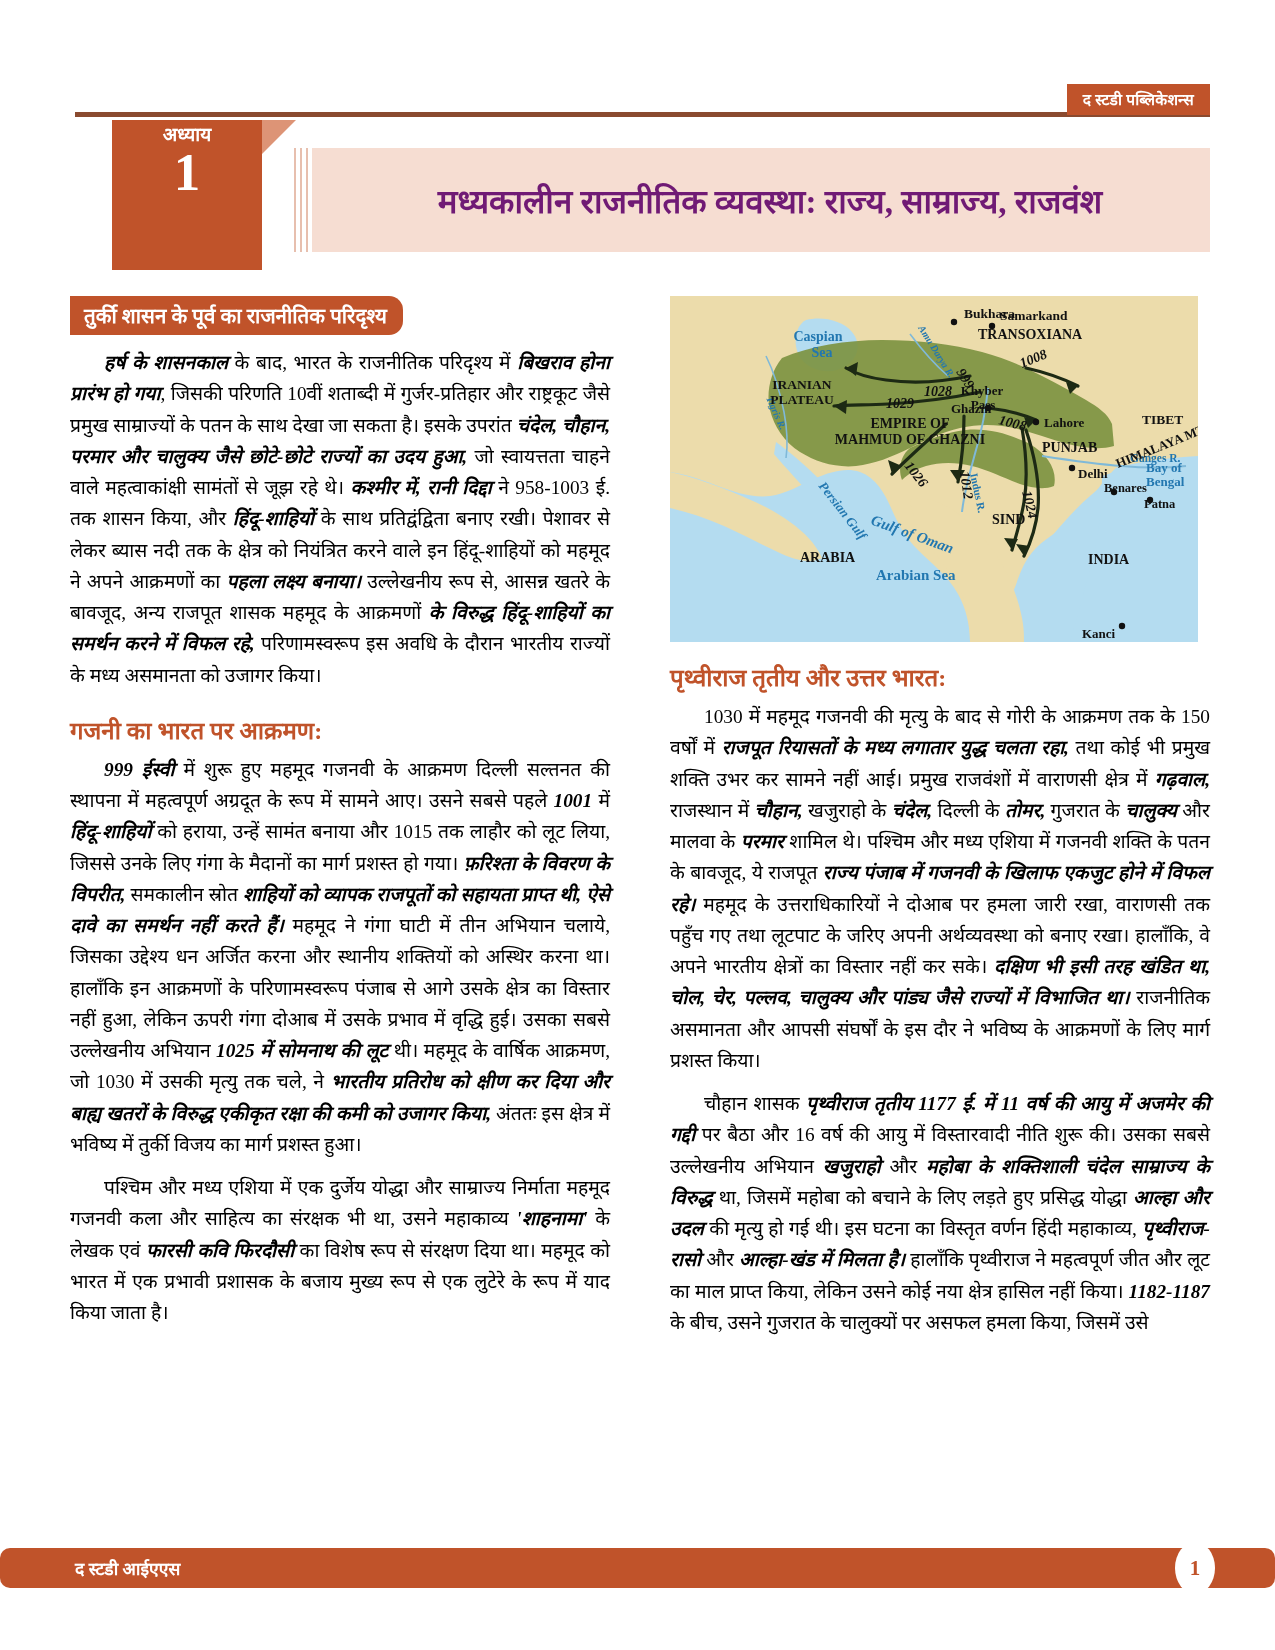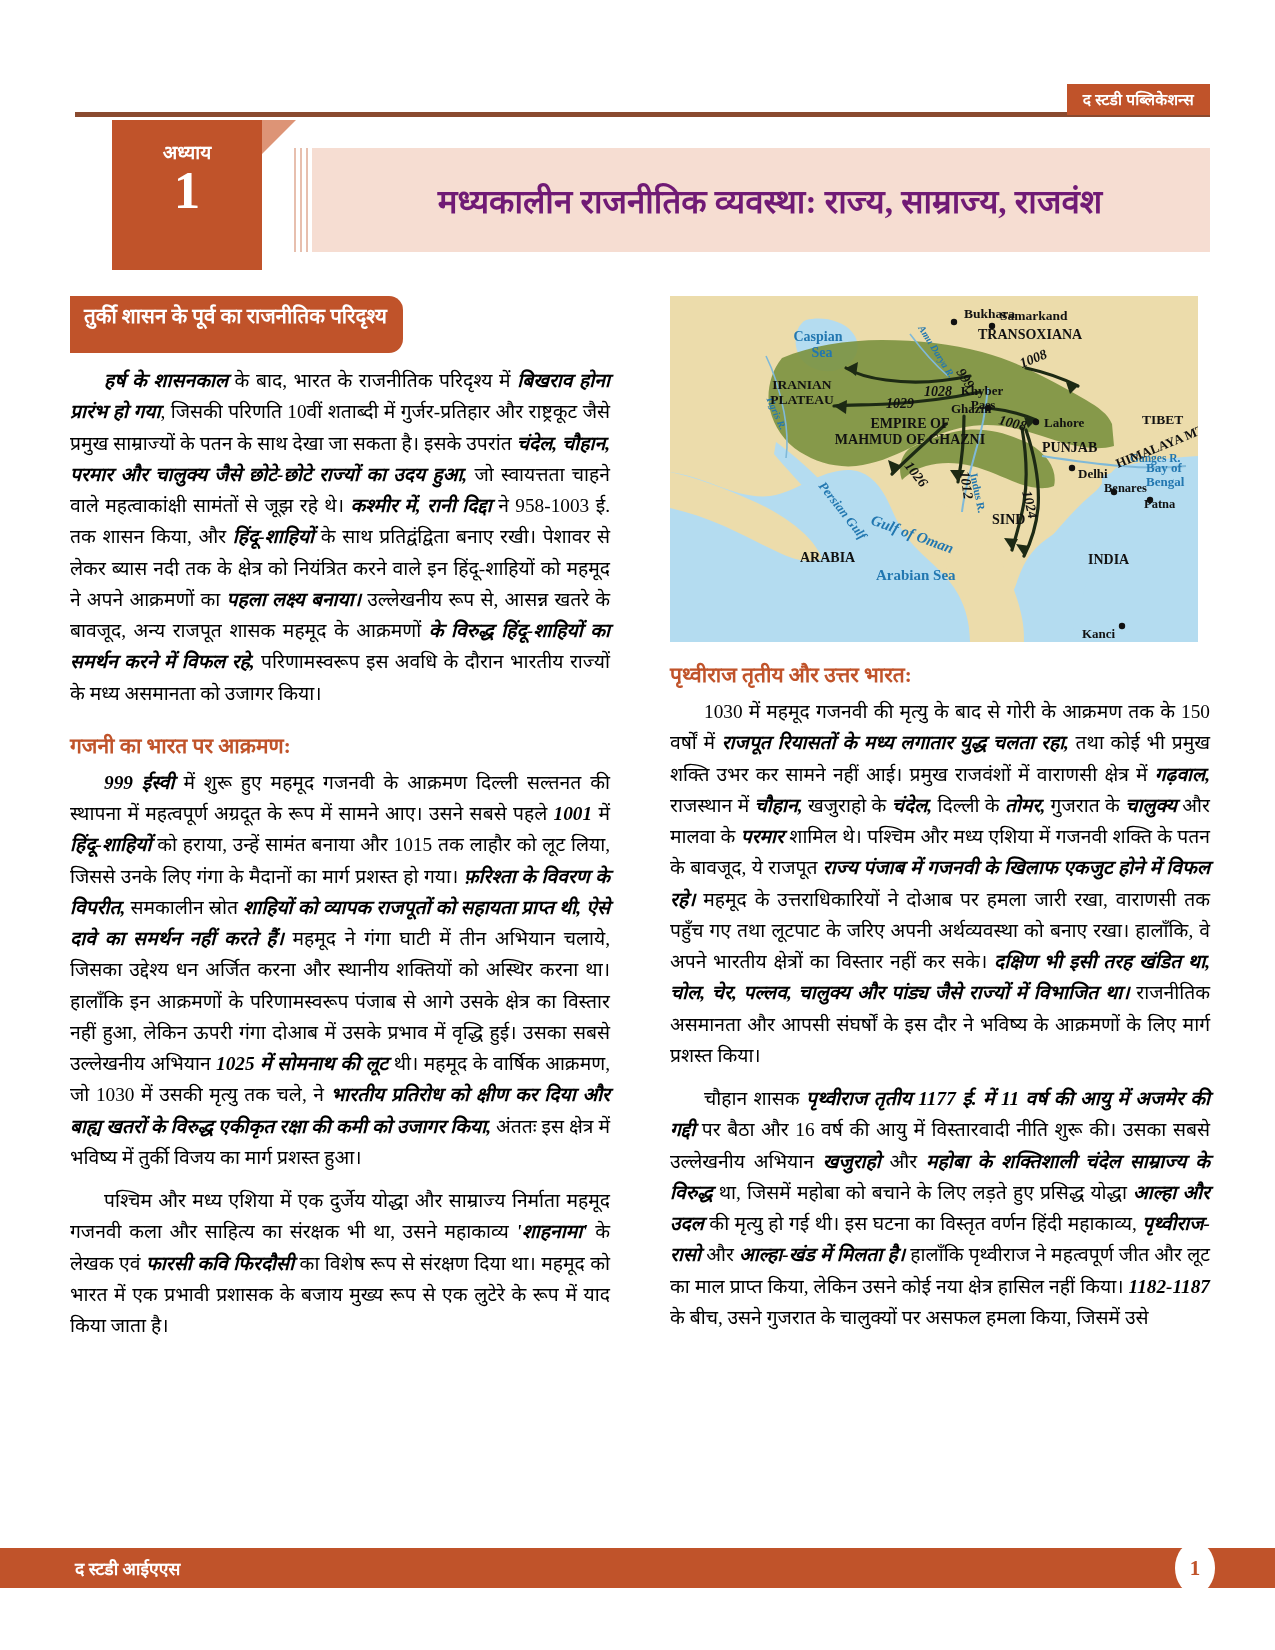--- a/index.html
+++ b/index.html
@@ -92,21 +92,21 @@
   .chapter-tab {
     position: absolute;
     left: 0;
     top: 0;
     width: 150px;
     bottom: -18px;
     background: #c0532a;
     color: #ffffff;
     text-align: center;
     box-sizing: border-box;
-    padding-top: 19px;
+    padding-top: 1px;
   }
   .chapter-tab-fold {
     position: absolute;
     left: 150px;
     top: 0;
     width: 0; height: 0;
     border-left: 34px solid #dd9476;
     border-bottom: 34px solid transparent;
   }
   .chapter-tab-label {
@@ -144,29 +144,29 @@
   .col-left { left: 0; }
   .col-right { right: 0; }
 
   
   .section-bar {
     display: inline-block;
     background: #c0532a;
     color: #ffffff;
     font-size: 20.5px;
     font-weight: bold;
-    padding: 5px 16px 24px 14px;
+    padding: 5px 16px 6px 14px;
     border-radius: 0 14px 14px 0;
     margin: 0 7px 12px 0;
     white-space: nowrap;
     font-family: Liberation Serif, serif;
   }
   .section-head {
     color: #c0532a;
-    font-size: 21px;
+    font-size: 24px;
     font-weight: bold;
     margin: 22px 0 8px 0;
   }
 
   
   p.body {
     margin: 0 0 12px 0;
     font-size: 19.3px;
     line-height: 1.62;
     text-align: justify;
@@ -189,20 +189,21 @@
   .map-svg { display: block; width: 100%; height: 100%; }
 
   
   .footer {
     position: absolute;
     left: 0;
     right: 0;
     bottom: 62px;
     height: 40px;
     background: #c0532a;
+    border-radius: 10px;
   }
   .footer-label {
     position: absolute;
     left: 75px;
     top: 50%;
     transform: translateY(-50%);
     color: #ffffff;
     font-size: 17.5px;
     font-weight: bold;
   }

